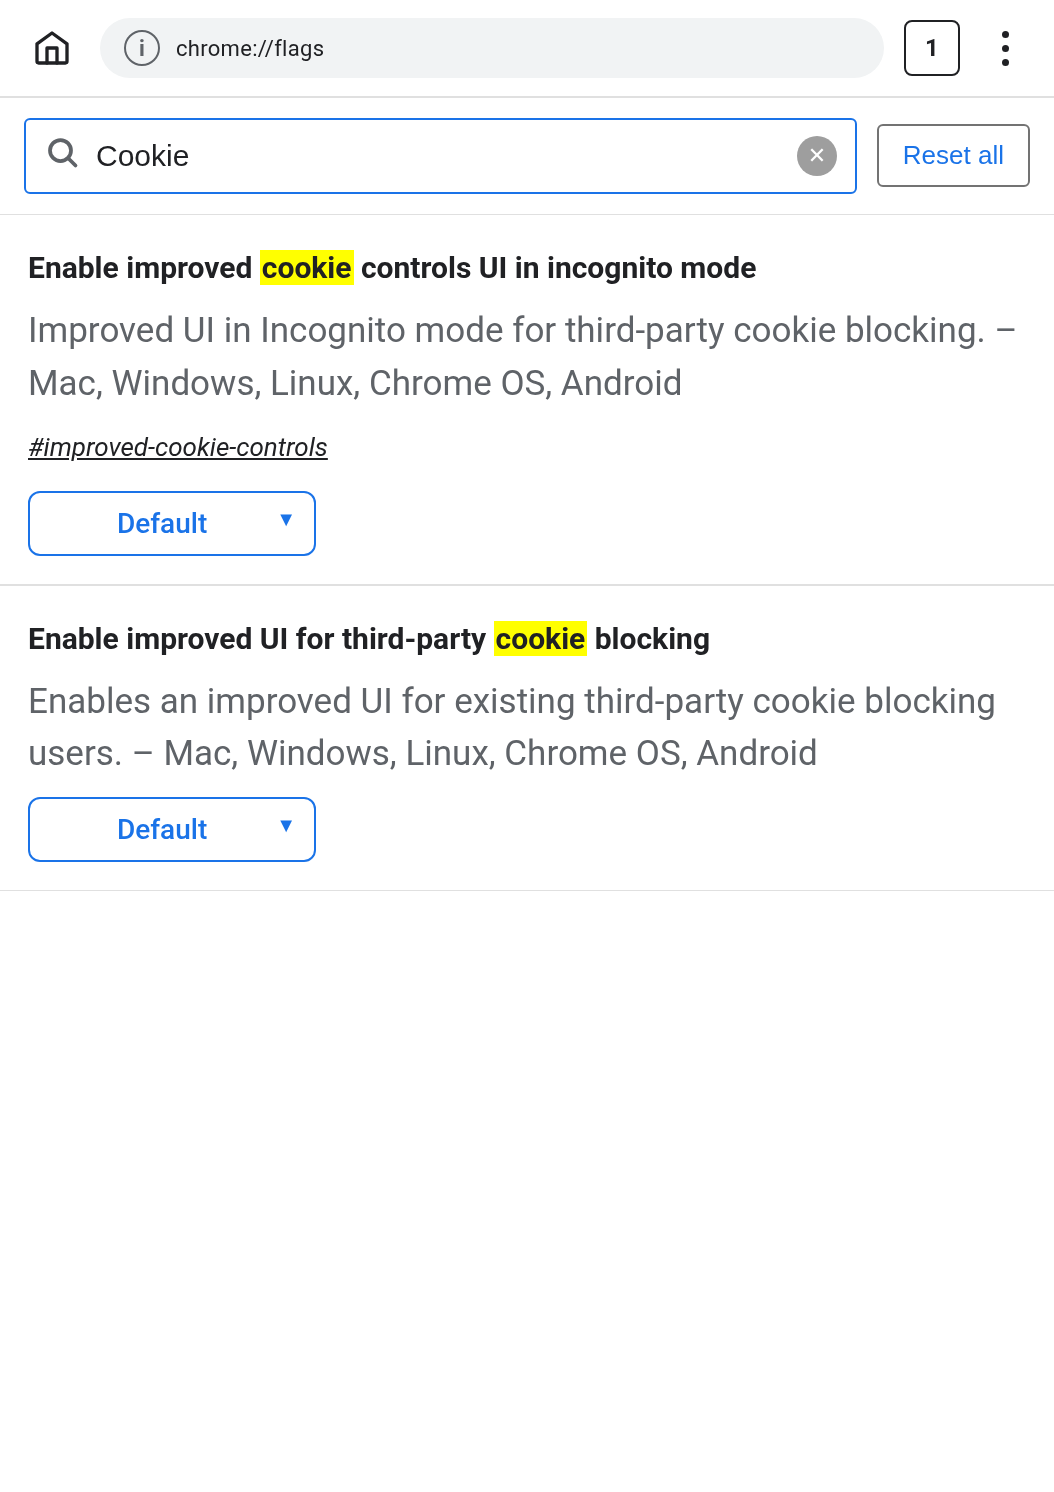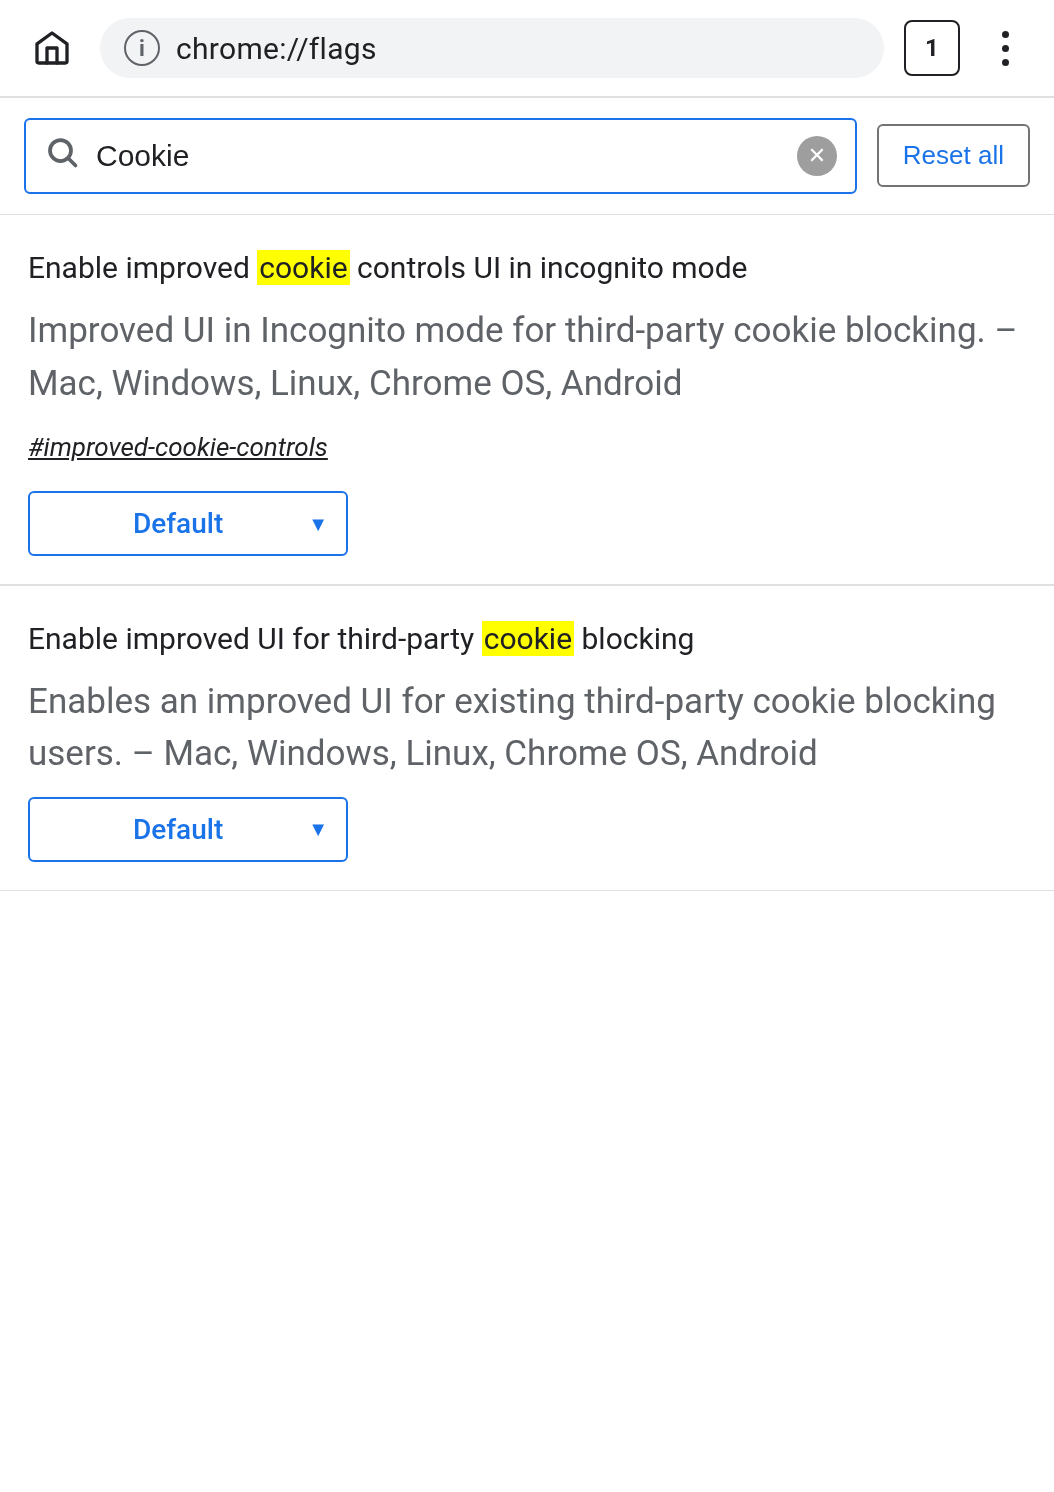--- a/index.html
+++ b/index.html
@@ -49,21 +49,21 @@
       display: flex;
       align-items: center;
       justify-content: center;
       font-size: 22px;
       color: #5f6368;
       font-weight: bold;
       flex-shrink: 0;
     }
 
     .url-text {
-      font-size: 30px;
+      font-size: 22px;
       color: #202124;
       letter-spacing: 0.3px;
     }
 
     .tab-btn {
       width: 56px;
       height: 56px;
       border: 2.5px solid #202124;
       border-radius: 8px;
       display: flex;
@@ -159,21 +159,21 @@
       white-space: nowrap;
     }
 
     
     .flag-item {
       padding: 32px 28px 28px 28px;
     }
 
     .flag-title {
       font-size: 30px;
-      font-weight: 400;
+      font-weight: 700;
       color: #202124;
       line-height: 1.4;
       margin-bottom: 16px;
     }
 
     .highlight {
       background: #ffff00;
       padding: 0 2px;
     }
 
@@ -190,24 +190,23 @@
       color: #202124;
       text-decoration: underline;
       margin-bottom: 24px;
       word-break: break-all;
       line-height: 1.5;
       font-style: italic;
     }
 
     .flag-dropdown {
       display: flex;
-      align-items: center;
       border: 2px solid #1a73e8;
-      border-radius: 6px;
-      width: 320px;
+      border-radius: 12px;
+      width: 288px;
       padding: 14px 18px;
       cursor: pointer;
       background: #fff;
     }
 
     .flag-dropdown-label {
       flex: 1;
       color: #1a73e8;
       font-size: 28px;
       font-weight: 500;

